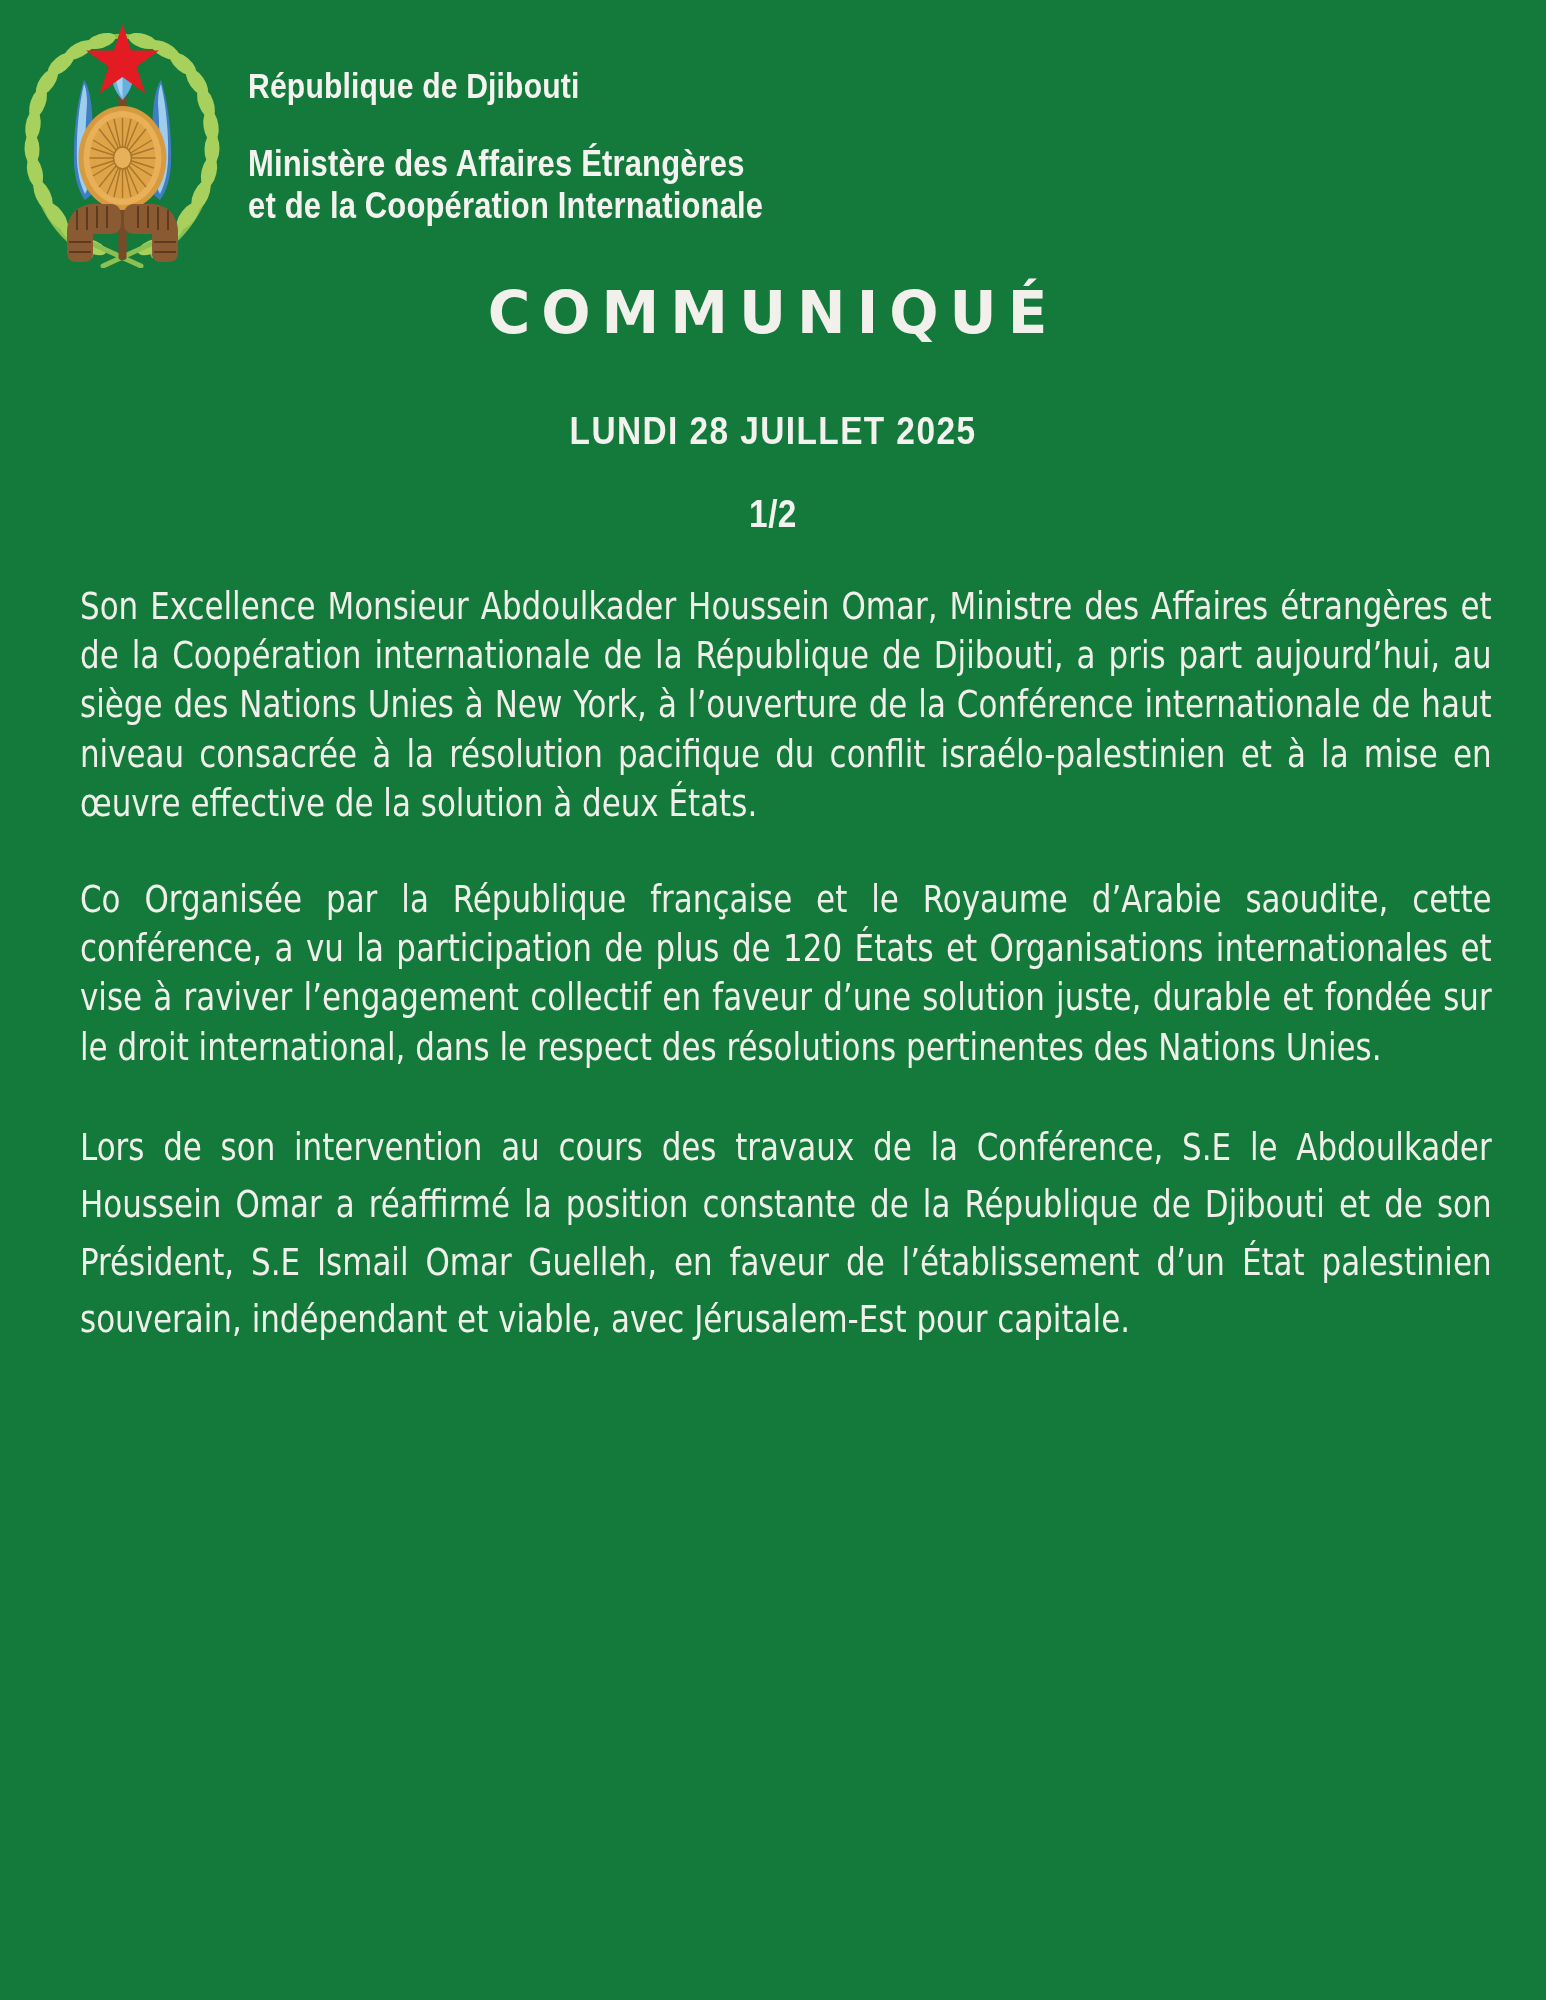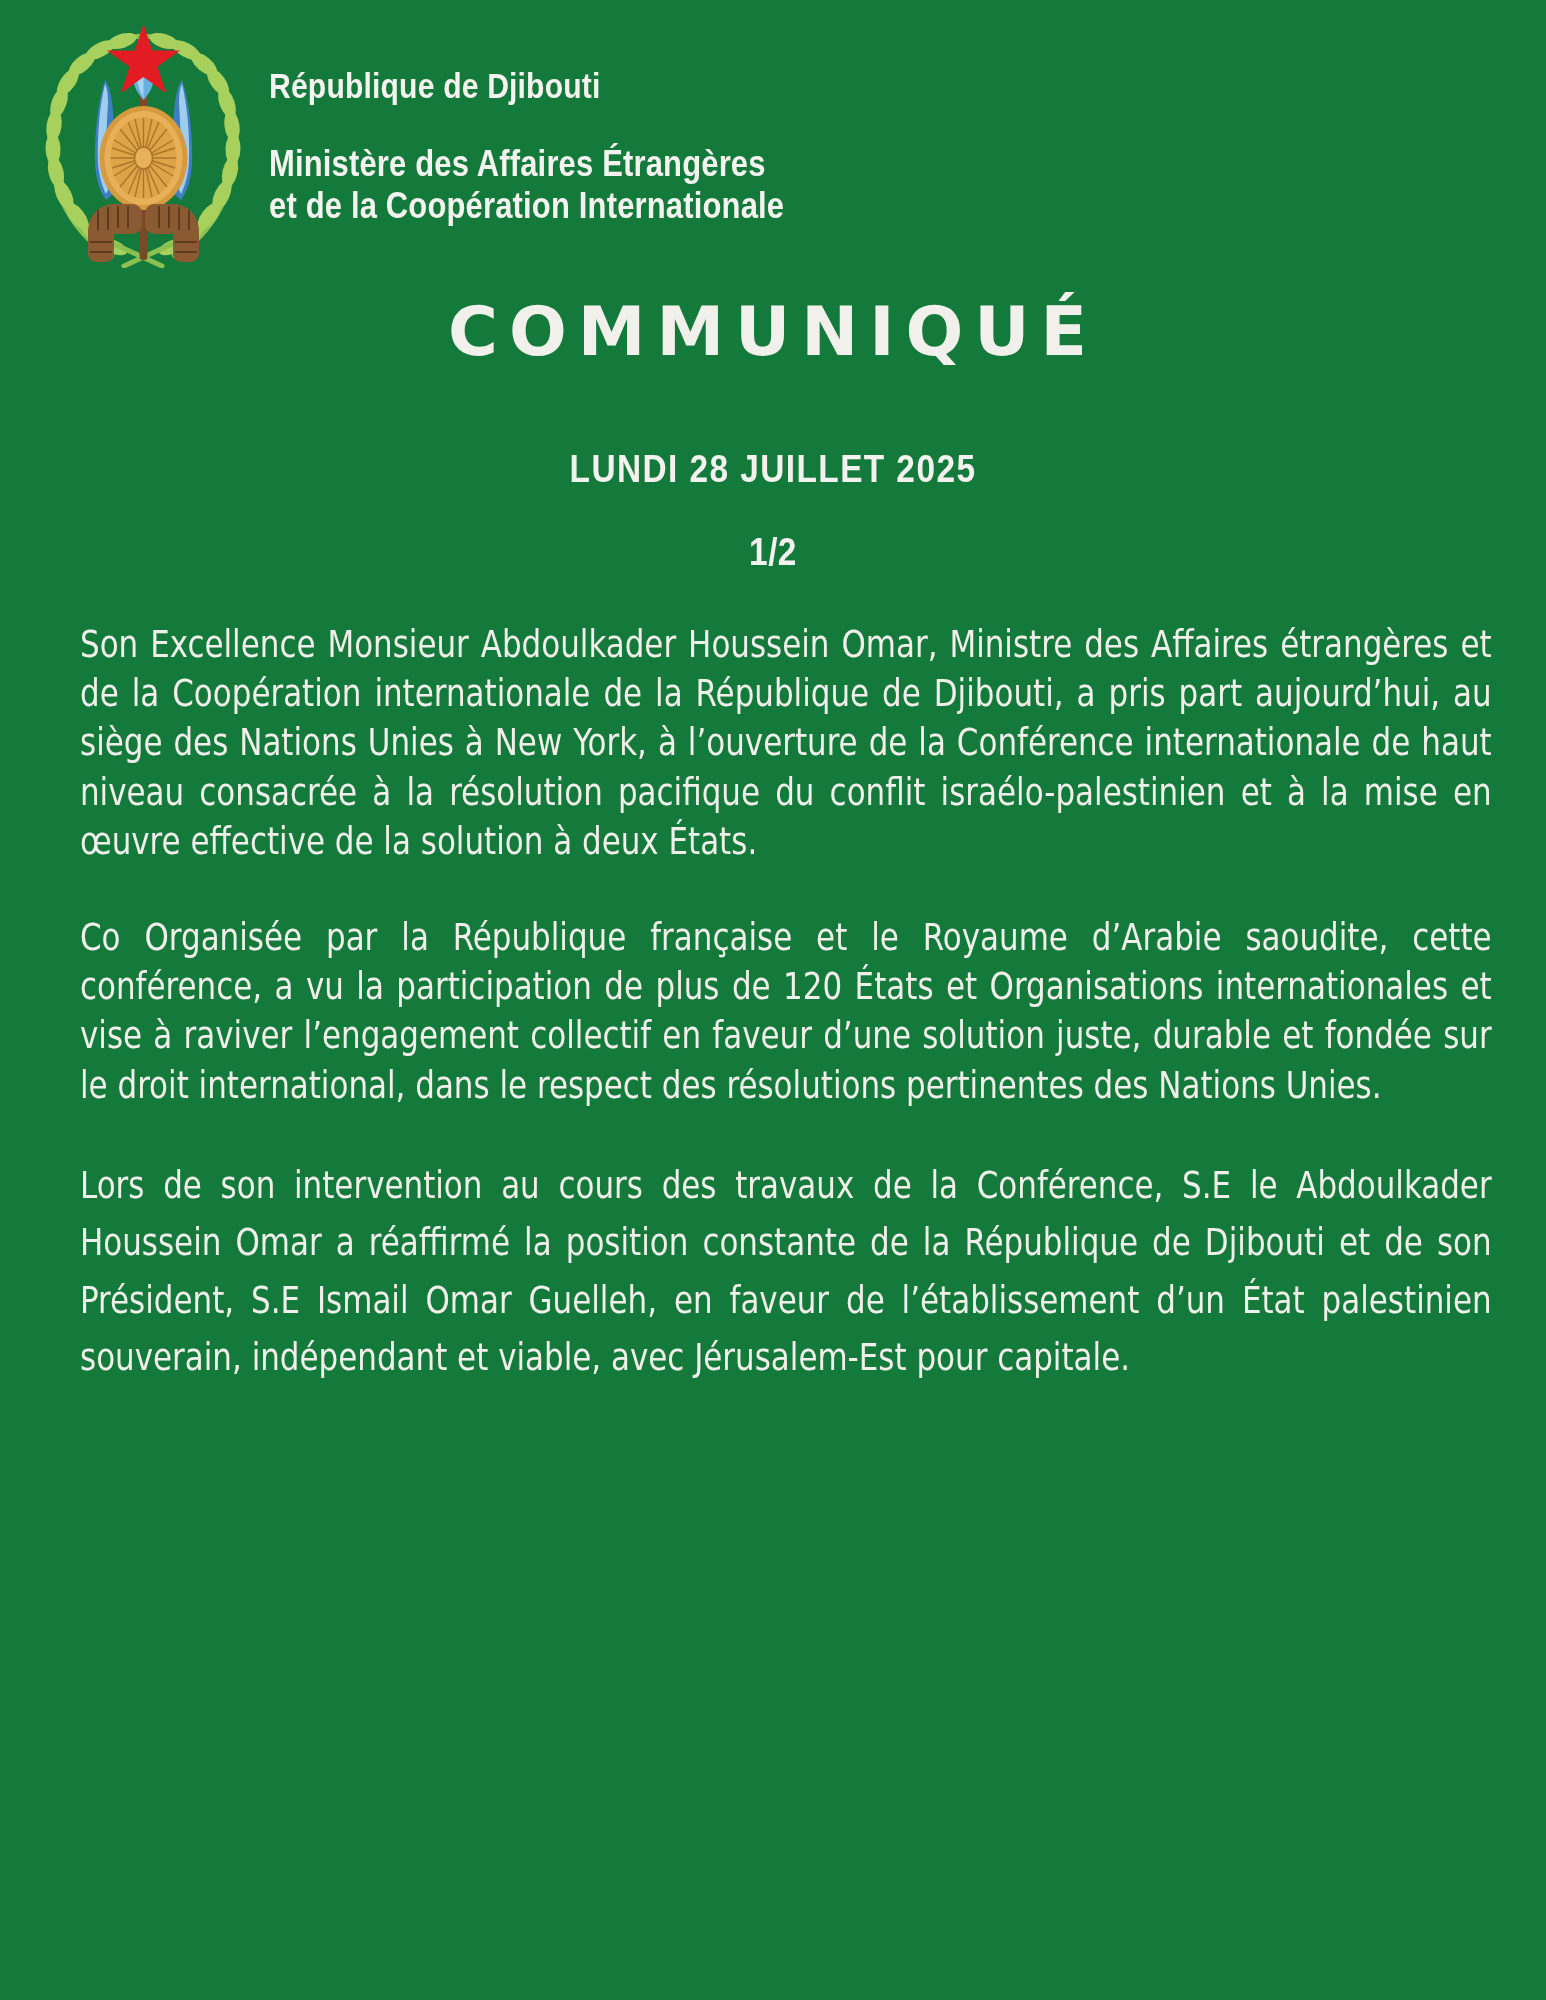--- a/index.html
+++ b/index.html
@@ -13,21 +13,21 @@
     background: #137a3c;
     font-family: "Liberation Sans", "DejaVu Sans", sans-serif;
     overflow: hidden;
     position: relative;
   }
 
   
   .header {
     display: flex;
     align-items: flex-start;
-    padding: 18px 0 0 36px;
+    padding: 18px 0 0 15px;
     height: 268px;
     box-sizing: border-box;
   }
   .emblem {
     width: 215px;
     height: 250px;
     flex: 0 0 215px;
     position: relative;
   }
   .emblem svg { display: block; width: 100%; height: 100%; }
@@ -53,23 +53,23 @@
     line-height: 1.16;
   }
   .org-line.ministry span { display: block; }
 
   
   .title-block { text-align: center; }
   .doc-title {
     color: #f1f0eb;
     font-family: "DejaVu Sans", sans-serif;
     font-weight: 700;
-    font-size: 68px;
+    font-size: 58px;
     letter-spacing: 11px;
-    margin: 16px;
+    margin: 2px;
     padding-top: 14px;
     line-height: 1;
   }
   .doc-date {
     color: #f3f2ee;
     font-family: "Liberation Sans Narrow", "Liberation Sans", sans-serif;
     font-weight: 700;
     font-size: 38px;
     letter-spacing: 1.6px;
     margin: 0;

